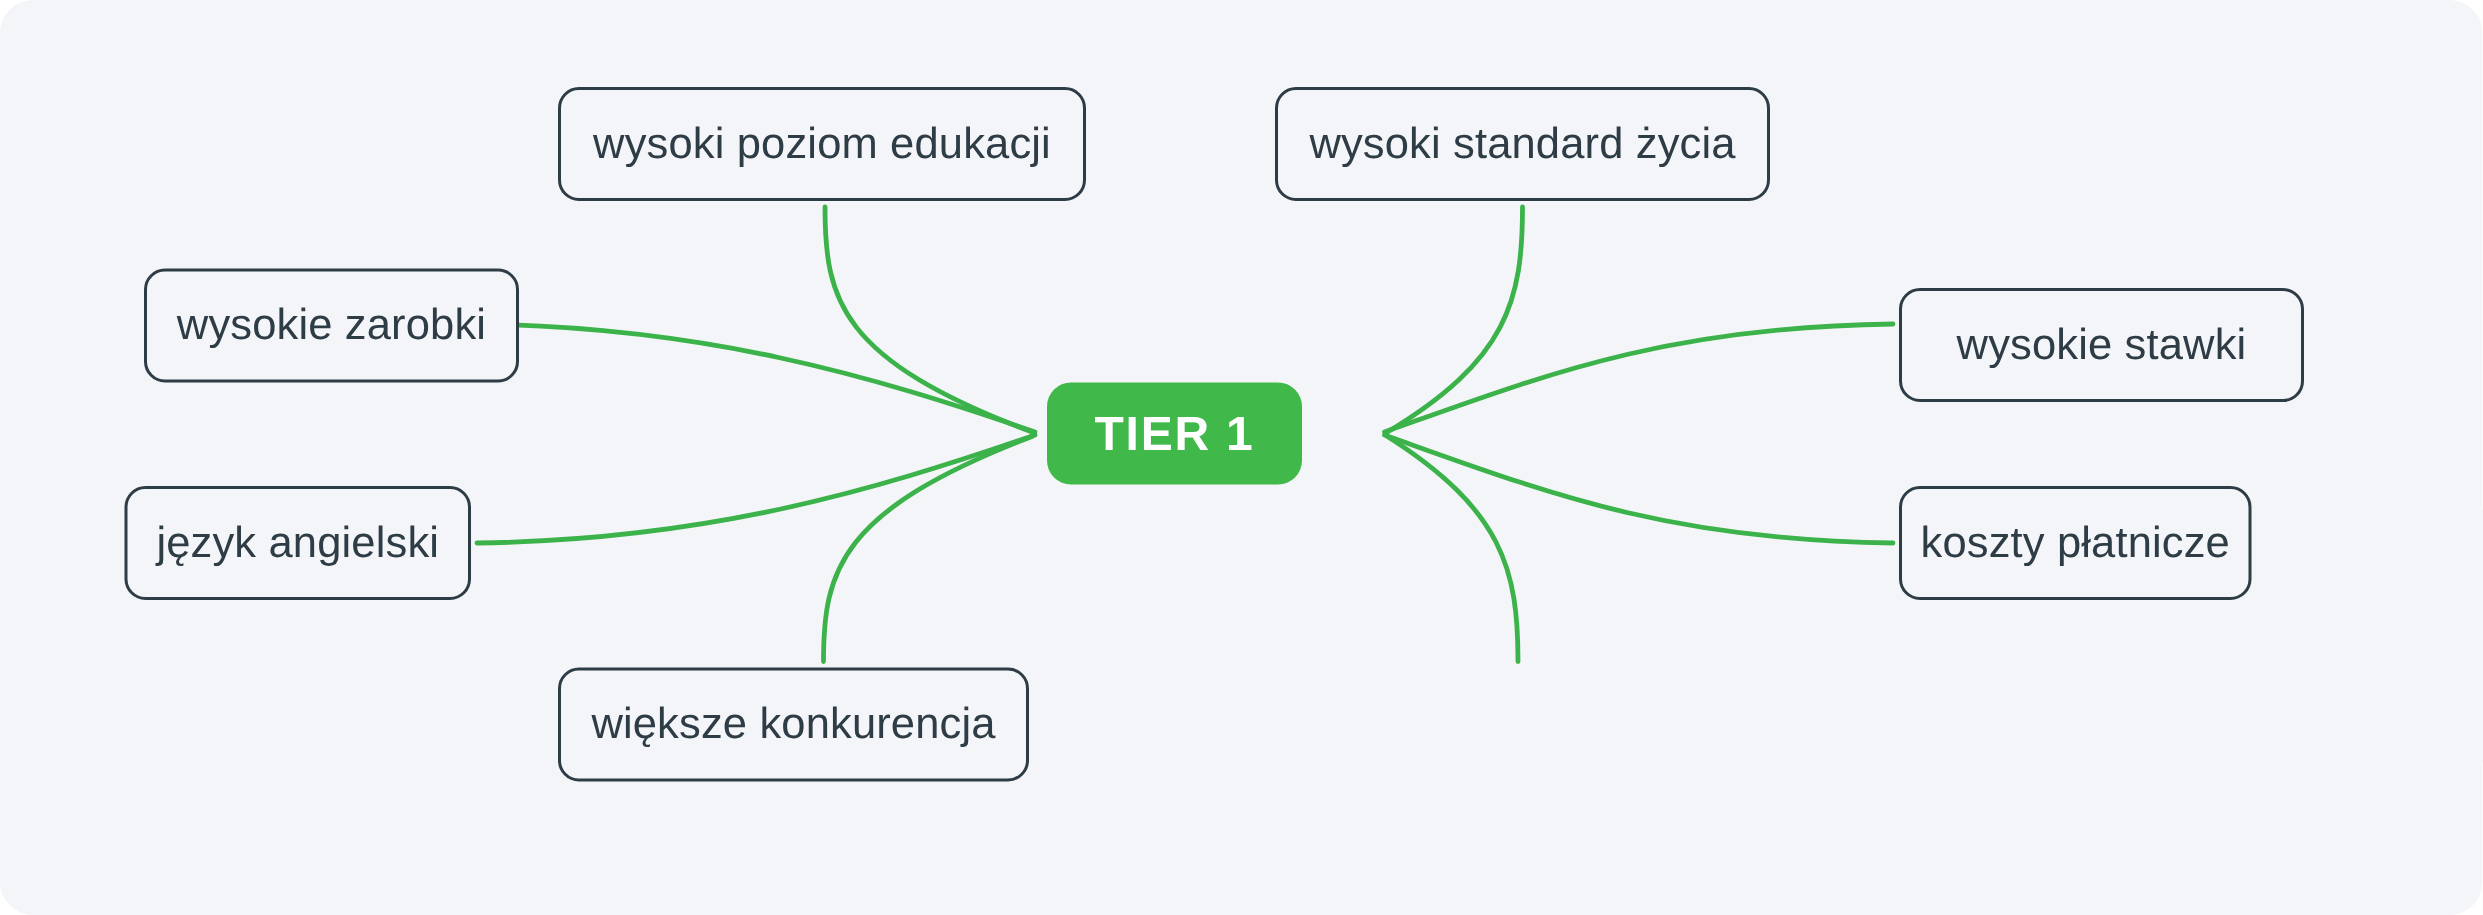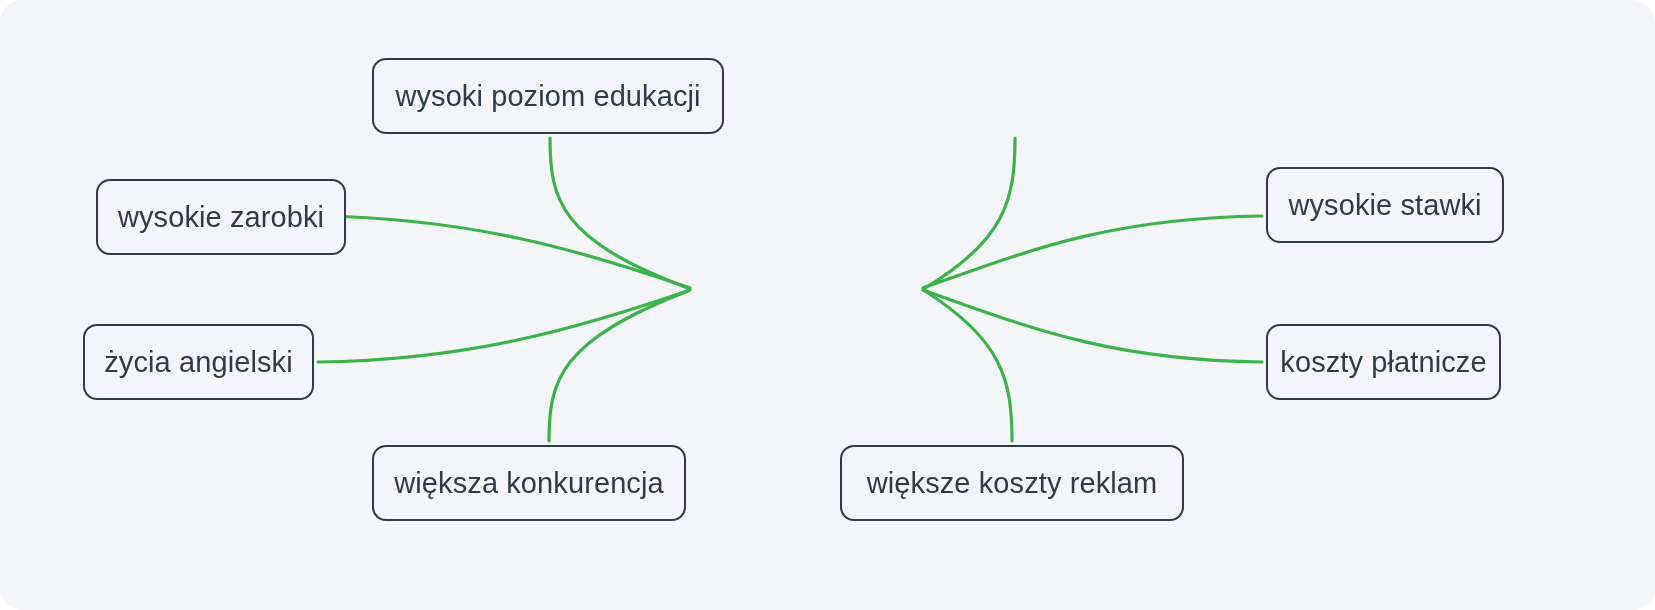--- a/index.html
+++ b/index.html
@@ -62,21 +62,21 @@
     font-weight: 700;
     letter-spacing: 1.2px;
     white-space: nowrap;
   }
 
   
   #node-top-left      { left: 372px;  top: 58px;  width: 352px; height: 76px; }
   #node-top-right     { left: 850px;  top: 58px;  width: 330px; height: 76px; }
   #node-mid-left-up   { left: 64px;   top: 179px; width: 250px; height: 76px; margin-left: 32px; }
   #node-mid-left-down { left: 83px;   top: 324px; width: 231px; height: 76px; }
-  #node-mid-right-up  { left: 1266px; top: 167px; width: 238px; height: 76px; }
+  #node-mid-right-up  { left: 1266px; top: 192px; width: 270px; height: 76px; }
   #node-mid-right-down{ left: 1266px; top: 324px; width: 235px; height: 76px; }
   #node-bottom-left   { left: 372px;  top: 445px; width: 314px; height: 76px; }
   #node-bottom-right  { left: 840px;  top: 445px; width: 344px; height: 76px; }
   #node-center        { left: 698px;  top: 255px; width: 170px; height: 68px; }
 </style>
 </head>
 <body>
 
 <div id="canvas">
 
@@ -92,39 +92,42 @@
       <path d="M 1262,216 C 1110,218 1030,250 923,288"></path>
       <path d="M 1262,362 C 1110,360 1030,328 923,290"></path>
       <path d="M 1012,441 C 1012,380 1002,340 925,291"></path>
     </g>
   </svg>
 
   <div class="node" id="node-top-left">
     <span>wysoki poziom edukacji</span>
   </div>
 
+  <div class="node" id="node-top-right">
+    <span>wysoki standard życia</span>
+  </div>
 
   <div class="node" id="node-mid-left-up">
     <span>wysokie zarobki</span>
   </div>
 
   <div class="node" id="node-mid-left-down">
-    <span>życia angielski</span>
+    <span>język angielski</span>
   </div>
 
   <div class="node" id="node-mid-right-up">
     <span>wysokie stawki</span>
   </div>
 
   <div class="node" id="node-mid-right-down">
     <span>koszty płatnicze</span>
   </div>
 
   <div class="node" id="node-bottom-left">
-    <span>większa konkurencja</span>
+    <span>większe konkurencja</span>
   </div>
 
-  <div class="node" id="node-bottom-right">
-    <span>większe koszty reklam</span>
+
+  <div class="center-node" id="node-center">
+    <span>TIER 1</span>
   </div>
-
 
 </div>
 
 </body></html>

